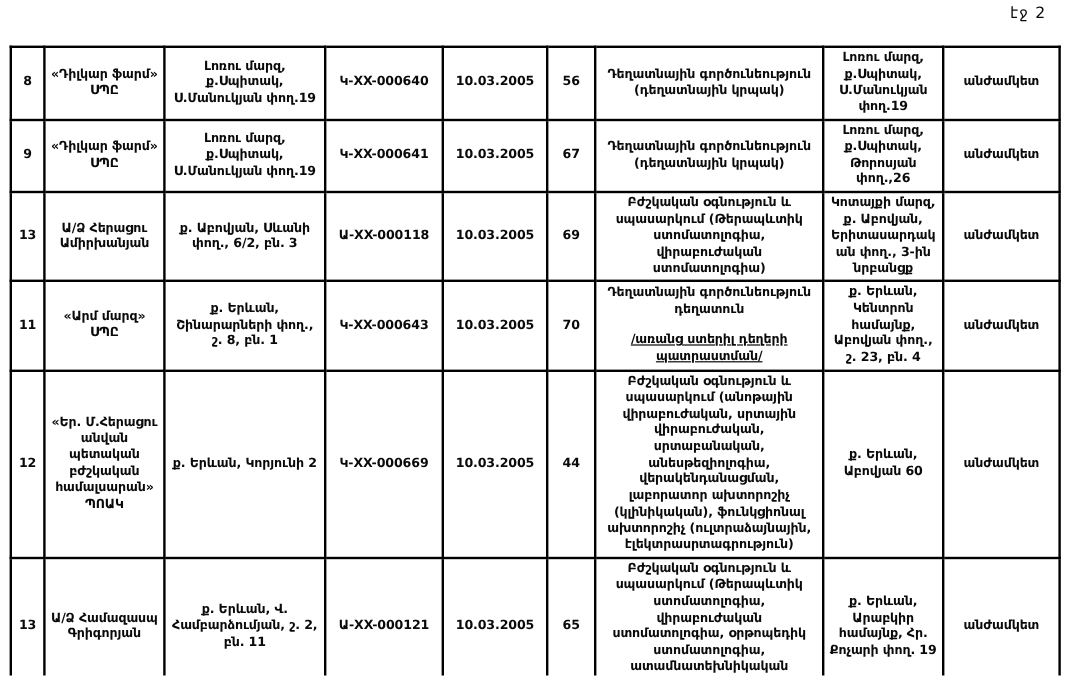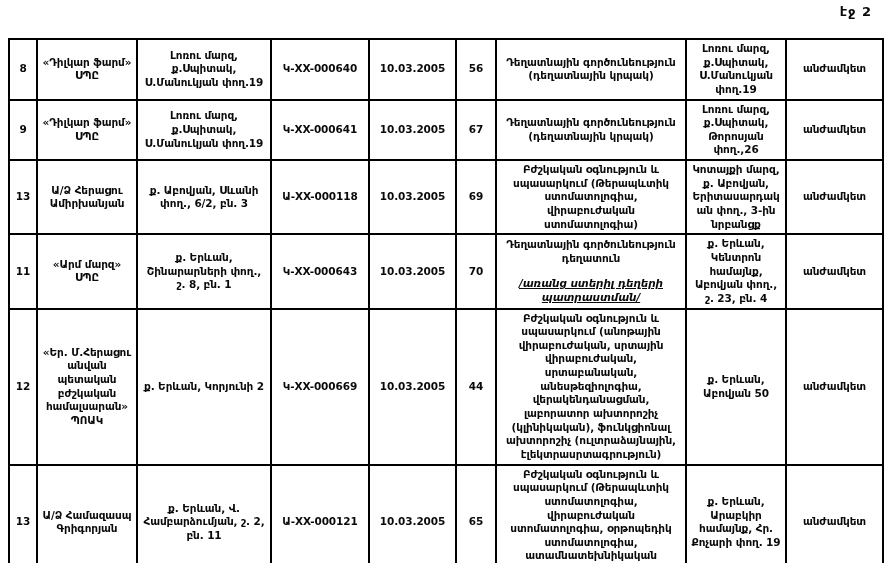--- a/index.html
+++ b/index.html
@@ -3,41 +3,40 @@
 <meta charset="utf-8">
 <style>
   html,body{margin:0;padding:0;}
   body{
     width:890px;height:563px;position:relative;overflow:hidden;
     background:#ffffff;color:#0a0a0a;
     font-family:"DejaVu Sans", sans-serif;
   }
   .page-label{
     position:absolute;top:4px;right:18px;
-    font-size:13px;font-weight:bold;letter-spacing:1px;text-align:right;
+    font-size:13px;font-weight:normal;letter-spacing:1px;text-align:right;
   }
   table.registry{
     position:absolute;left:8px;top:38px;
     width:874px;border-collapse:collapse;table-layout:fixed;
   }
   table.registry td{
     border:2px solid #000;
     text-align:center;vertical-align:middle;
     font-size:10.5px;font-weight:bold;line-height:1.3;
     padding:2px 3px;word-wrap:break-word;
     letter-spacing:-0.1px;
   }
   tr.r0{height:52px}
   tr.r1{height:58px}
   tr.r2{height:70px}
   tr.r3{height:72px}
   tr.r4{height:155px}
   tr.r5{height:111px}
   td .note{
-    font-style:italic;
     text-decoration:underline;
     margin-top:12px;
   }
   td .note:empty{display:none;}
 </style>
 </head>
 <body>
 
 <div class="page-label">էջ 2</div>
 
@@ -119,21 +118,21 @@
       <td>12</td>
       <td>«Եր. Մ.Հերացու անվան պետական բժշկական համալսարան» ՊՈԱԿ</td>
       <td>ք. Երևան, Կորյունի 2</td>
       <td>Կ-XX-000669</td>
       <td>10.03.2005</td>
       <td>44</td>
       <td>
         <div>Բժշկական օգնություն և սպասարկում (անոթային վիրաբուժական, սրտային վիրաբուժական, սրտաբանական, անեսթեզիոլոգիա, վերակենդանացման, լաբորատոր ախտորոշիչ (կլինիկական), ֆունկցիոնալ ախտորոշիչ (ուլտրաձայնային, էլեկտրասրտագրություն)</div>
 
       </td>
-      <td>ք. Երևան, Աբովյան 50</td>
+      <td>ք. Երևան, Աբովյան 60</td>
       <td>անժամկետ</td>
     </tr>
 
     <tr class="r5">
       <td>13</td>
       <td>Ա/Ձ Համազասպ Գրիգորյան</td>
       <td>ք. Երևան, Վ. Համբարձումյան, շ. 2, բն. 11</td>
       <td>Ա-XX-000121</td>
       <td>10.03.2005</td>
       <td>65</td>

